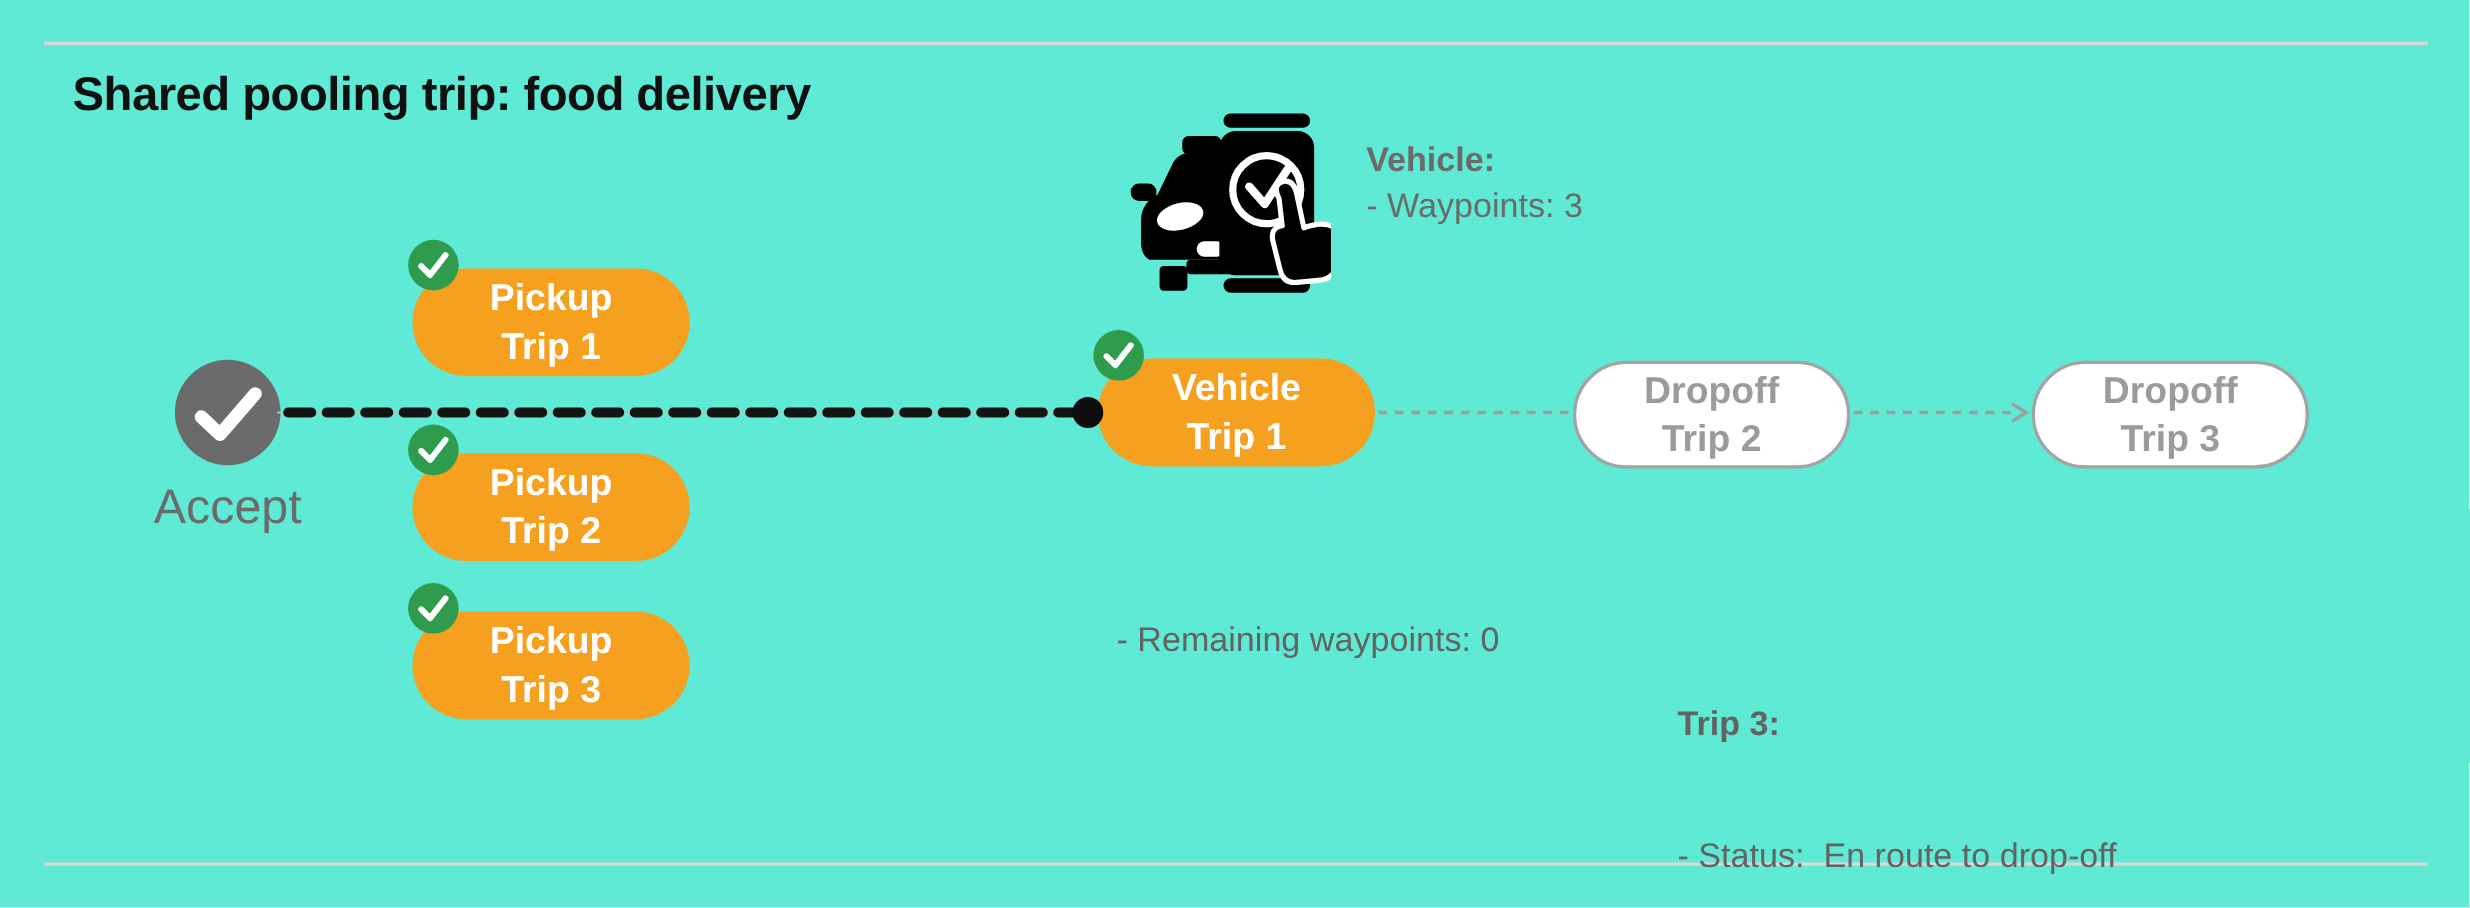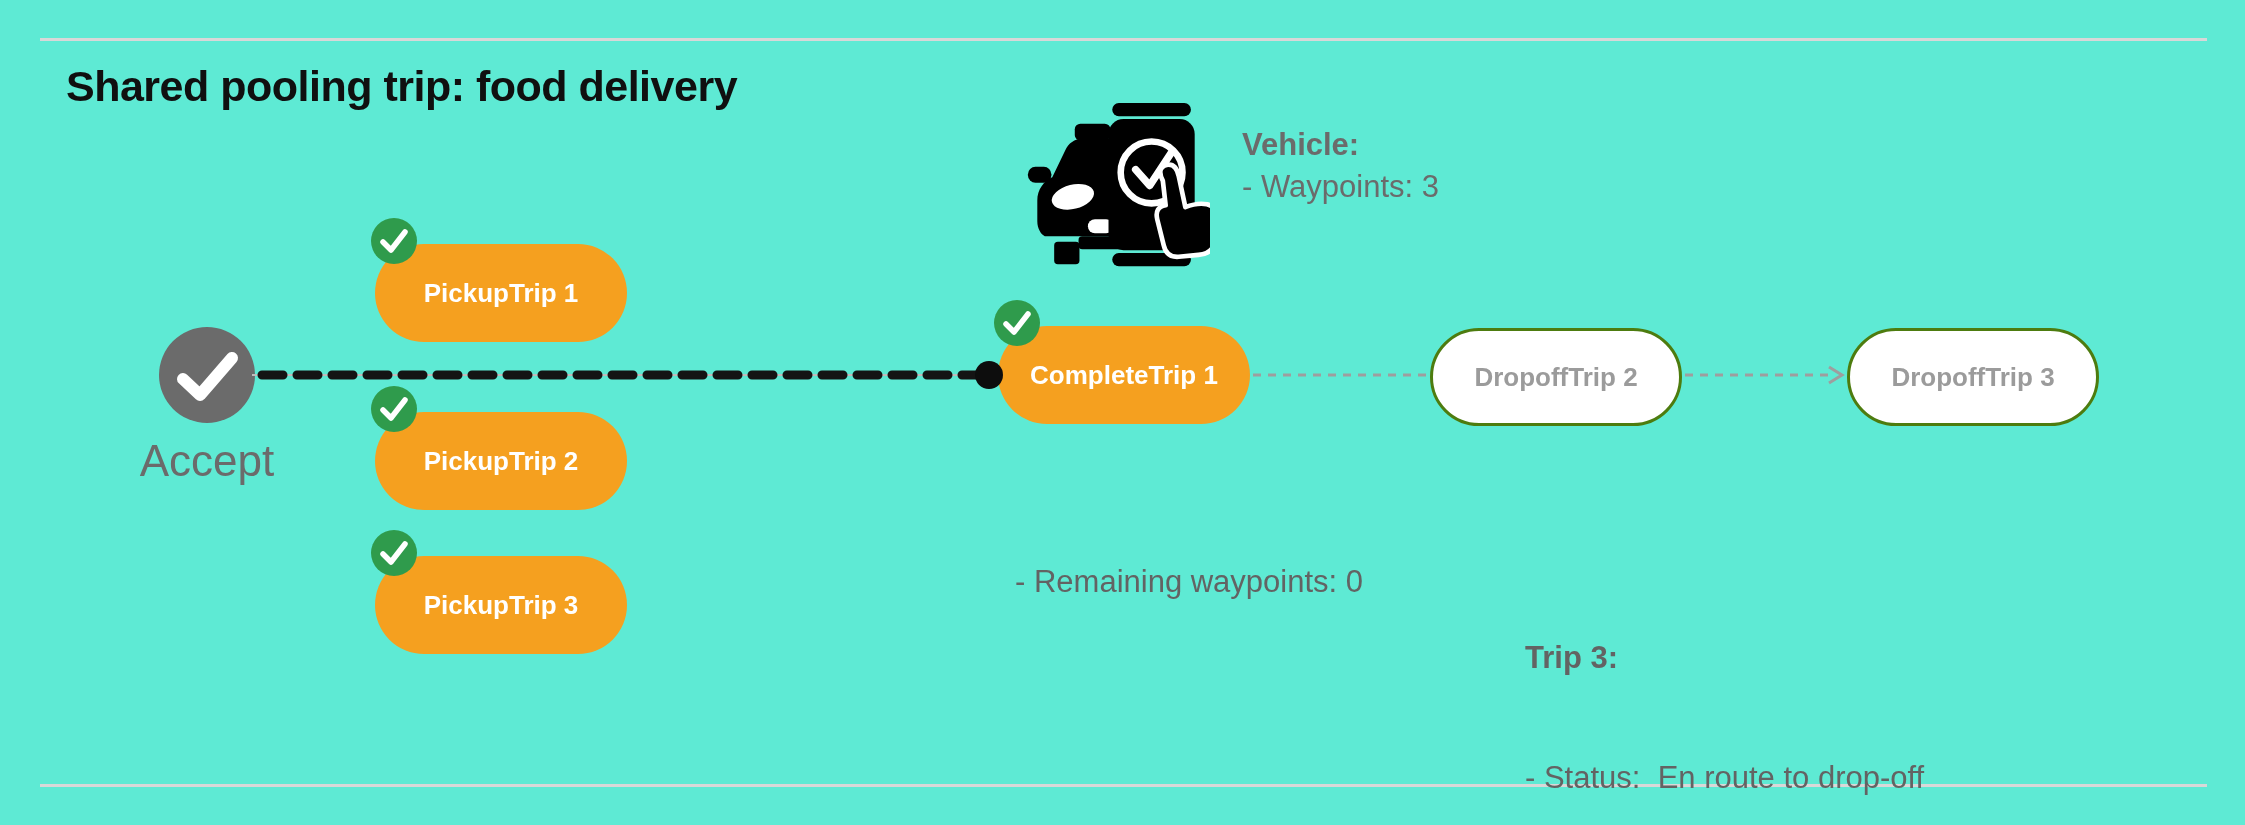--- a/index.html
+++ b/index.html
@@ -18,25 +18,25 @@
   #vehicle-text .bold{font-weight:700;}
   
   #accept-node{position:absolute;left:159px;top:327px;width:96px;height:96px;border-radius:50%;background:#6b6b6b;}
   #accept-label{position:absolute;left:32px;top:442px;width:350px;text-align:center;color:#6b6b6b;font-size:44px;line-height:38px;}
   
   .connector{position:absolute;}
   #route-dot{position:absolute;left:975px;top:361px;width:28px;height:28px;border-radius:50%;background:#0d0d0d;z-index:6;}
   
   .pill{
     position:absolute;width:252px;height:98px;border-radius:49px;background:#f5a01f;
-    display:flex;flex-direction:row;align-items:center;justify-content:center;
-    color:#ffffff;font-weight:700;font-size:26px;line-height:44px;text-align:center;z-index:4;
+    display:flex;flex-direction:column;align-items:center;justify-content:center;
+    color:#ffffff;font-weight:700;font-size:34px;line-height:44px;text-align:center;z-index:4;
   }
   .pill.outline{
-    background:#ffffff;border:3px solid #4d7c0f;color:#9b9b9b;width:246px;height:92px;z-index:4;justify-content:center;
+    background:#ffffff;border:3px solid #a3a3a3;color:#9b9b9b;width:246px;height:92px;z-index:4;justify-content:center;
   }
   .badge{
     position:absolute;left:-4px;top:-26px;width:46px;height:46px;border-radius:50%;
     background:#2f9b4c;z-index:5;
   }
   .badge svg{position:absolute;left:0;top:0;}
   
   .trip-block{position:absolute;color:#636363;font-size:31px;line-height:40px;white-space:pre-wrap;}
   .tb-header{font-weight:700;}
 </style>
@@ -124,21 +124,21 @@
     <div>Pickup</div>
     <div>Trip 3</div>
   </div>
 
   <div class="pill" style="left:998px;top:326px;">
     <div class="badge">
       <svg width="46" height="46" viewBox="0 0 46 46">
           <path d="M12,24 L20,32 L34,14" fill="none" stroke="#ffffff" stroke-width="5.5" stroke-linecap="round" stroke-linejoin="round"></path>
         </svg>
     </div>
-    <div>Complete</div>
+    <div>Vehicle</div>
     <div>Trip 1</div>
   </div>
 
   <div class="pill outline" style="left:1430px;top:328px;">
     <div>Dropoff</div>
     <div>Trip 2</div>
   </div>
   <div class="pill outline" style="left:1847px;top:328px;">
     <div>Dropoff</div>
     <div>Trip 3</div>

